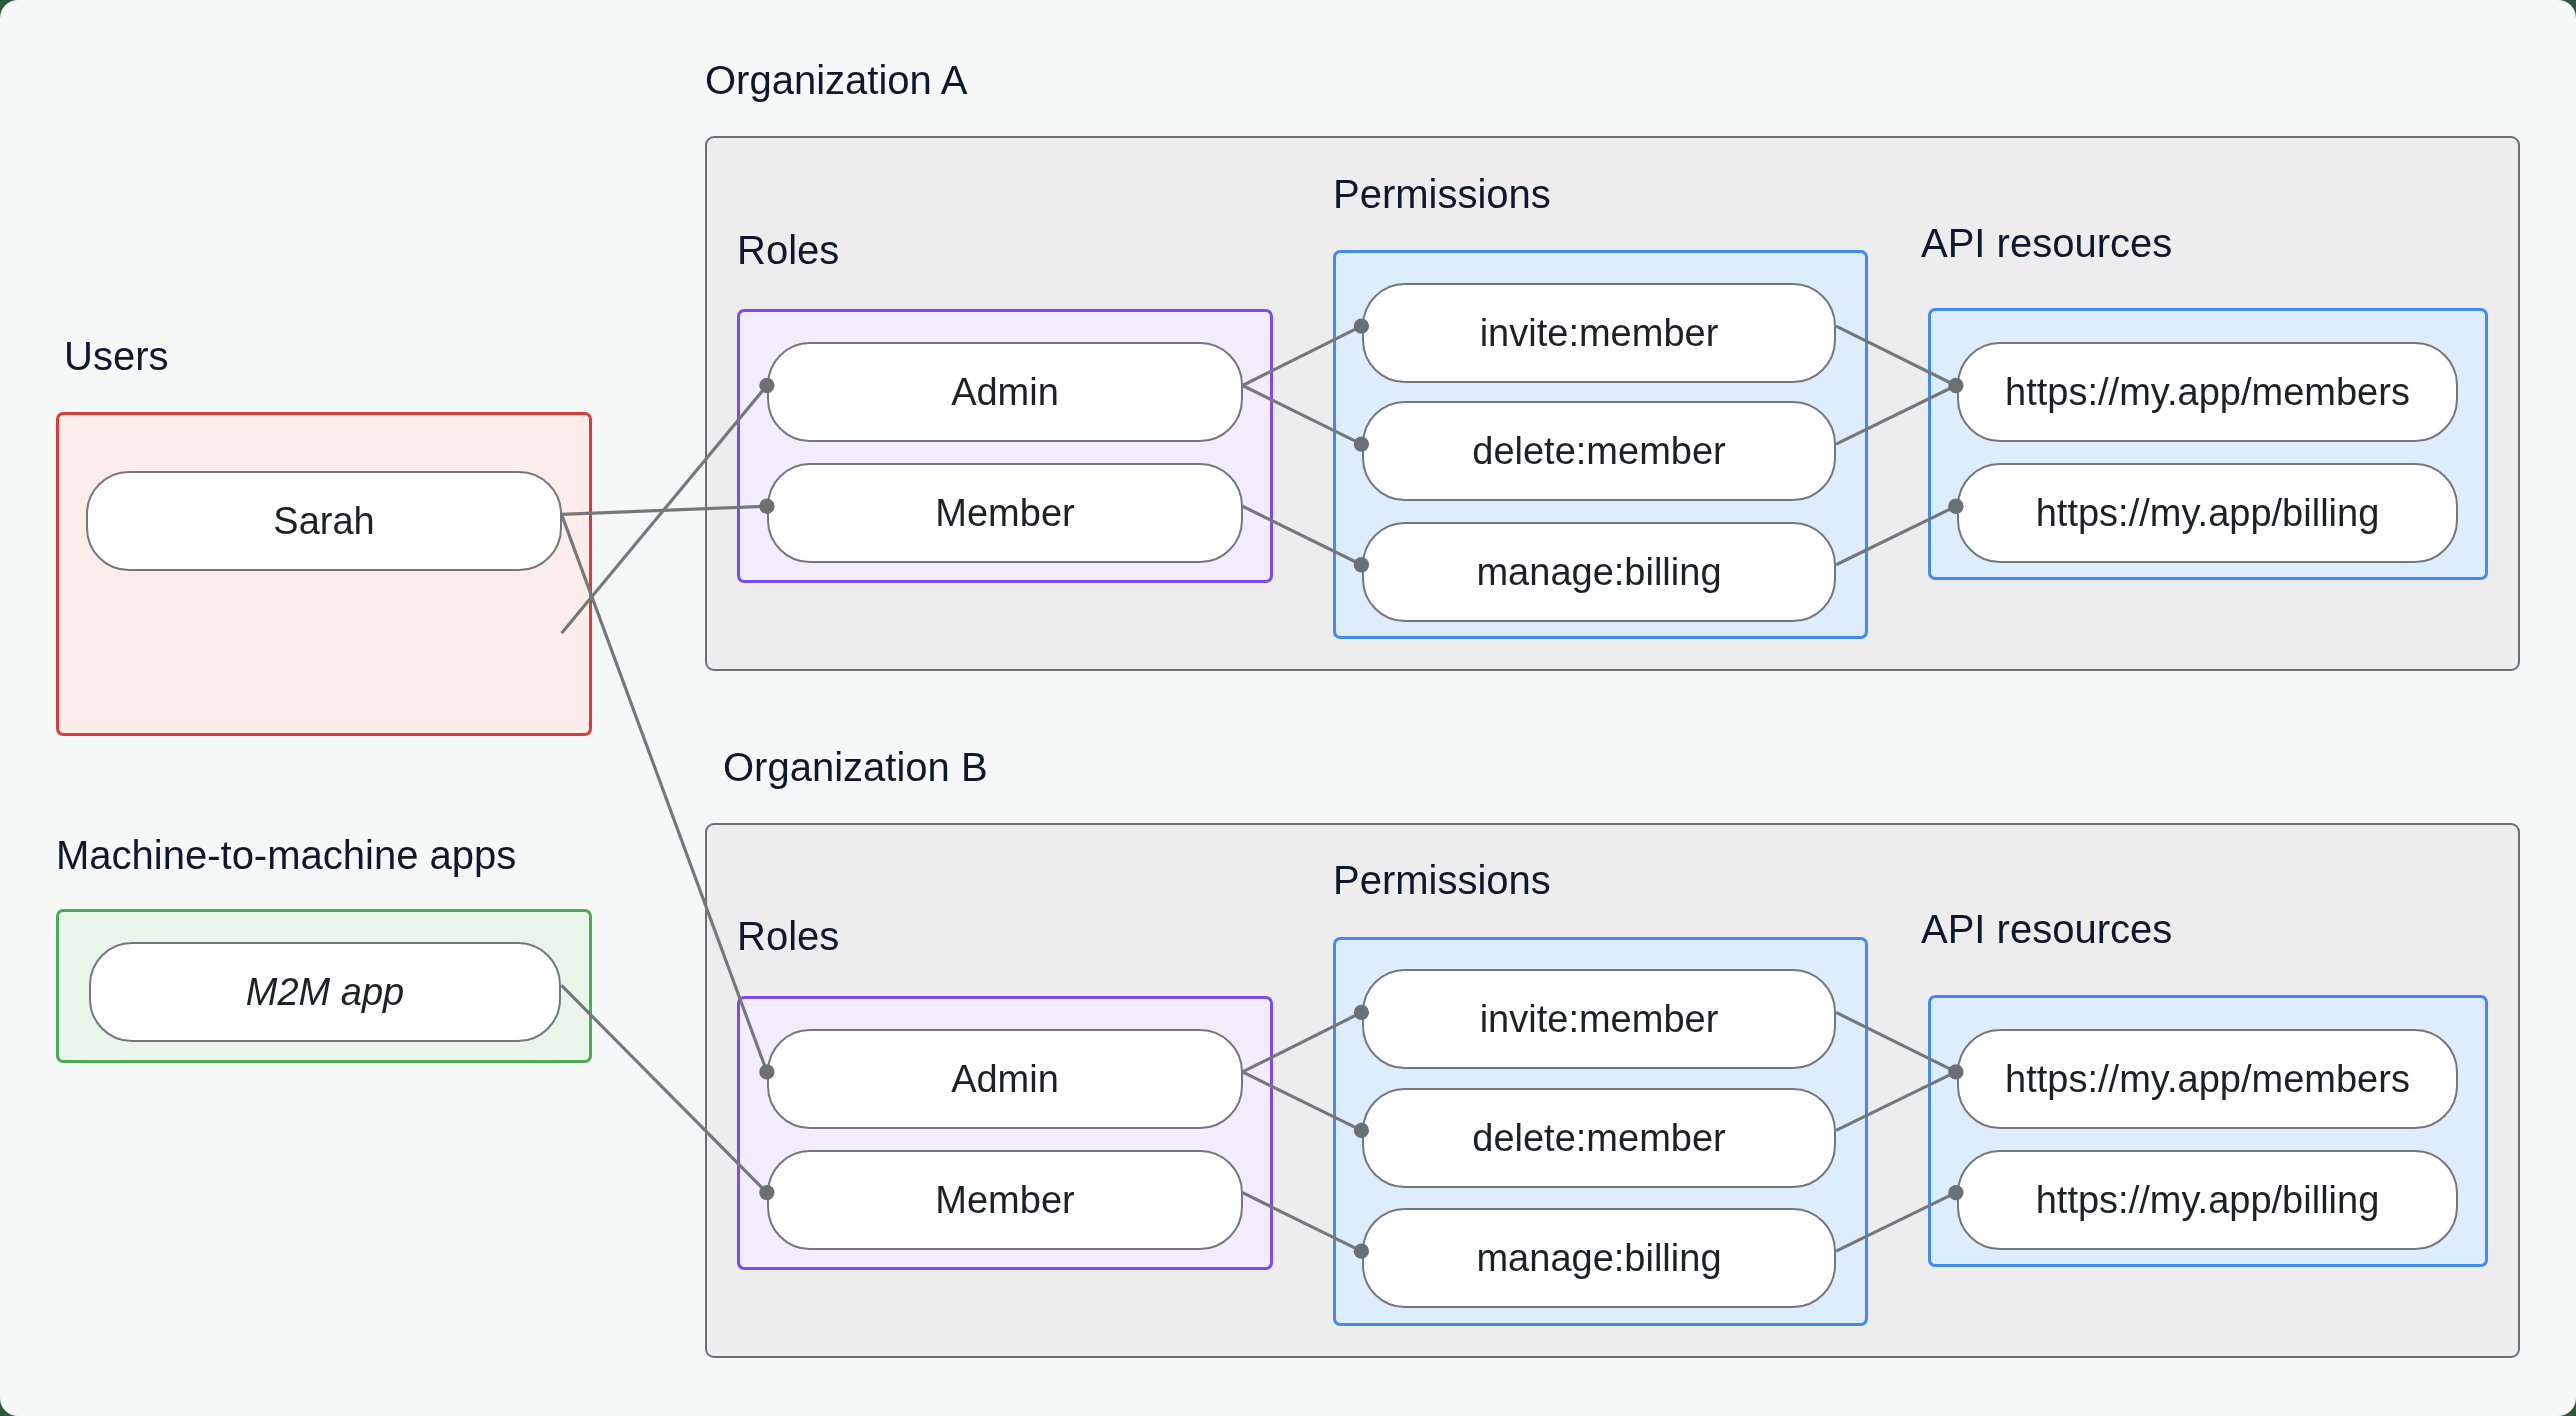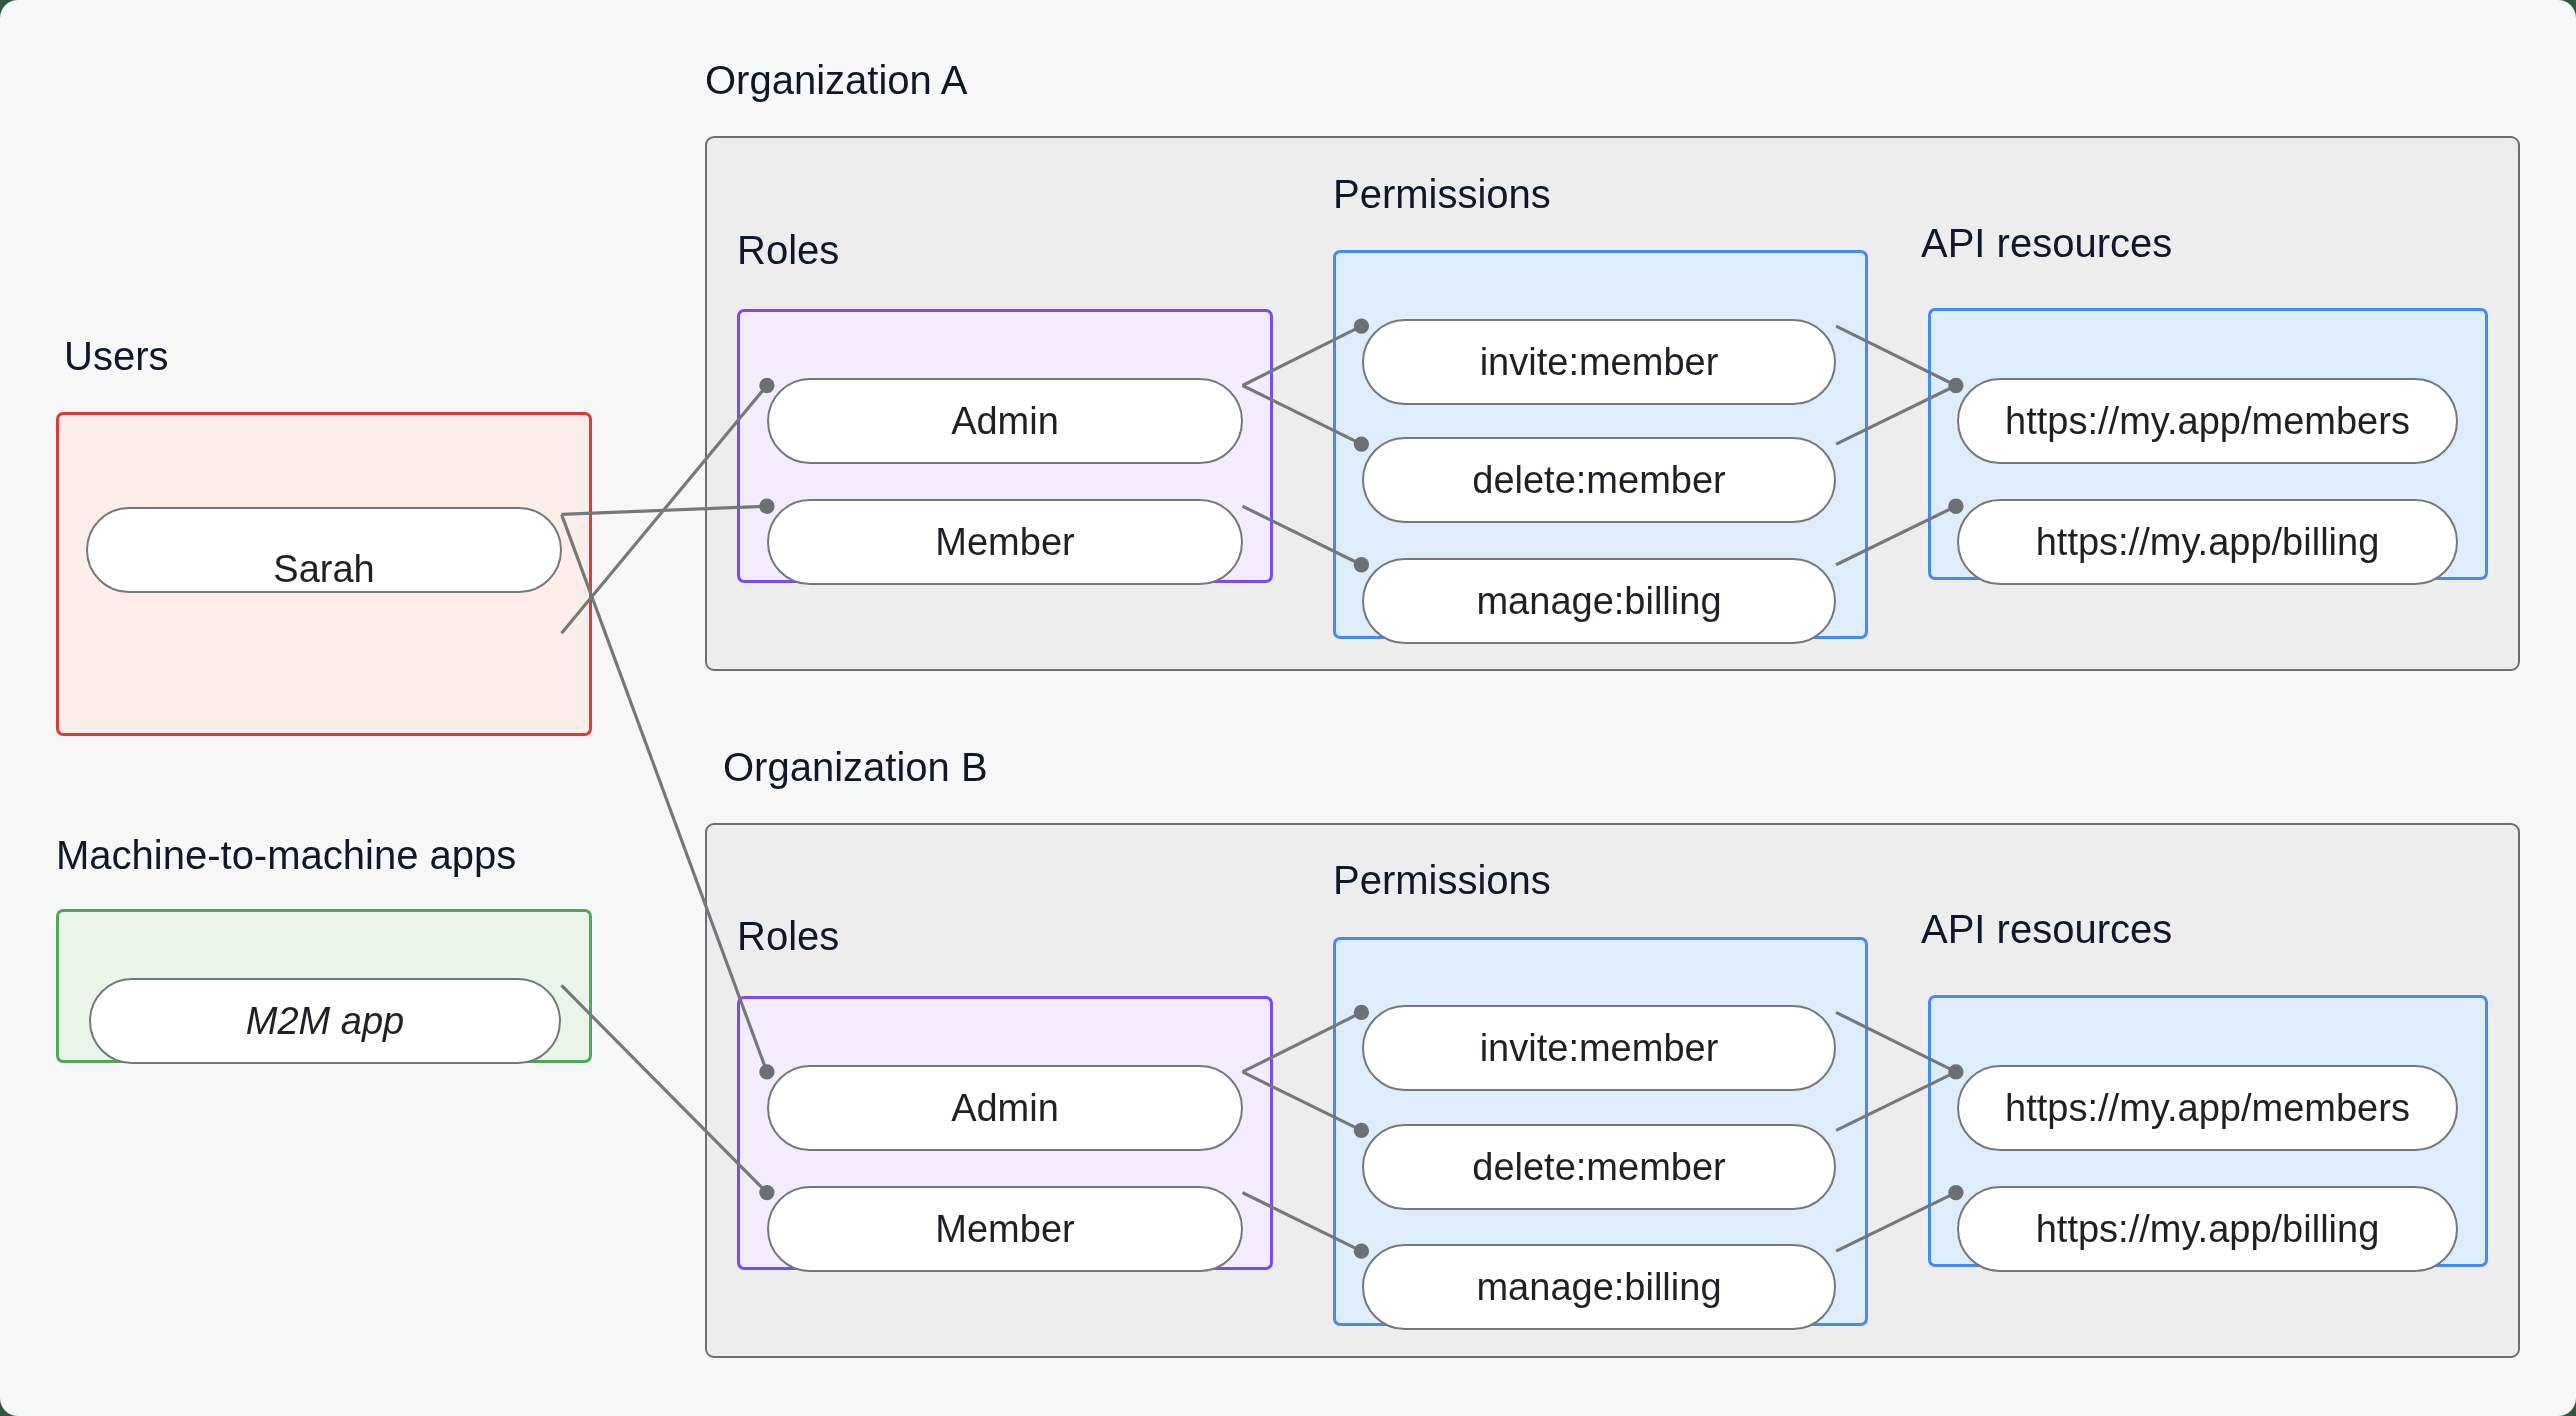--- a/index.html
+++ b/index.html
@@ -5,23 +5,23 @@
 <style>
   html,body{margin:0;padding:0;}
   body{background:#2e5640;font-family:"Liberation Sans","DejaVu Sans",sans-serif;}
   .canvas{position:relative;width:2576px;height:1416px;background:#f6f7f7;border-radius:18px;overflow:hidden;}
   .group{position:absolute;box-sizing:border-box;border-radius:7.2px;}
   .org{background:#ededee;border:2.7px solid #6b6f73;border-radius:9px;}
   .g-red{background:#fcedeb;border:3.6px solid #dc3c35;}
   .g-green{background:#e9f5e9;border:3.6px solid #4fa954;}
   .g-purple{background:#f2ecfc;border:3.6px solid #7b4af7;}
   .g-blue{background:#ddedfb;border:3.6px solid #438af4;}
-  .pill{position:absolute;box-sizing:border-box;height:86px;background:#ffffff;border:2.7px solid #75787a;
+  .pill{position:absolute;box-sizing:border-box;height:100px;background:#ffffff;border:2.7px solid #75787a;
         border-radius:43px;display:flex;align-items:center;justify-content:center;
-        font-size:38px;color:#1d2126;white-space:nowrap;margin-top:36px;}
+        font-size:38px;color:#1d2126;white-space:nowrap;}
   .lbl{position:absolute;font-size:40px;line-height:1.0;color:#0f172a;white-space:nowrap;}
   svg.wires{position:absolute;left:0;top:0;width:2576px;height:1416px;pointer-events:none;z-index:50;}
   svg.wires line{stroke:#75787a;stroke-width:3.5;}
   svg.wires circle{fill:#6d7073;}
 </style>
 </head>
 <body>
 
 <div class="canvas">
 
@@ -42,21 +42,21 @@
   <div class="group g-blue" style="left:1928px;top:308px;width:560px;height:272px;"></div>
 
   <div class="group org" style="left:705px;top:823px;width:1815px;height:535px;"></div>
   <div class="lbl" style="left:737px;top:916px;">Roles</div>
   <div class="lbl" style="left:1333px;top:860px;">Permissions</div>
   <div class="lbl" style="left:1921px;top:909px;">API resources</div>
   <div class="group g-purple" style="left:737px;top:996px;width:536px;height:274px;"></div>
   <div class="group g-blue" style="left:1333px;top:937px;width:535px;height:389px;"></div>
   <div class="group g-blue" style="left:1928px;top:995px;width:560px;height:272px;"></div>
 
-  <div class="pill" style="left:86px;top:471px;width:476px;align-items:flex-end;">
+  <div class="pill" style="left:86px;top:471px;width:476px;">
       <span>Sarah</span>
     </div>
   <div class="pill" style="left:89px;top:942px;width:472px;font-style:italic;">
       <span>M2M app</span>
     </div>
 
   <div class="pill" style="left:767px;top:342px;width:476px;">
       <span>Admin</span>
     </div>
   <div class="pill" style="left:767px;top:463px;width:476px;">

